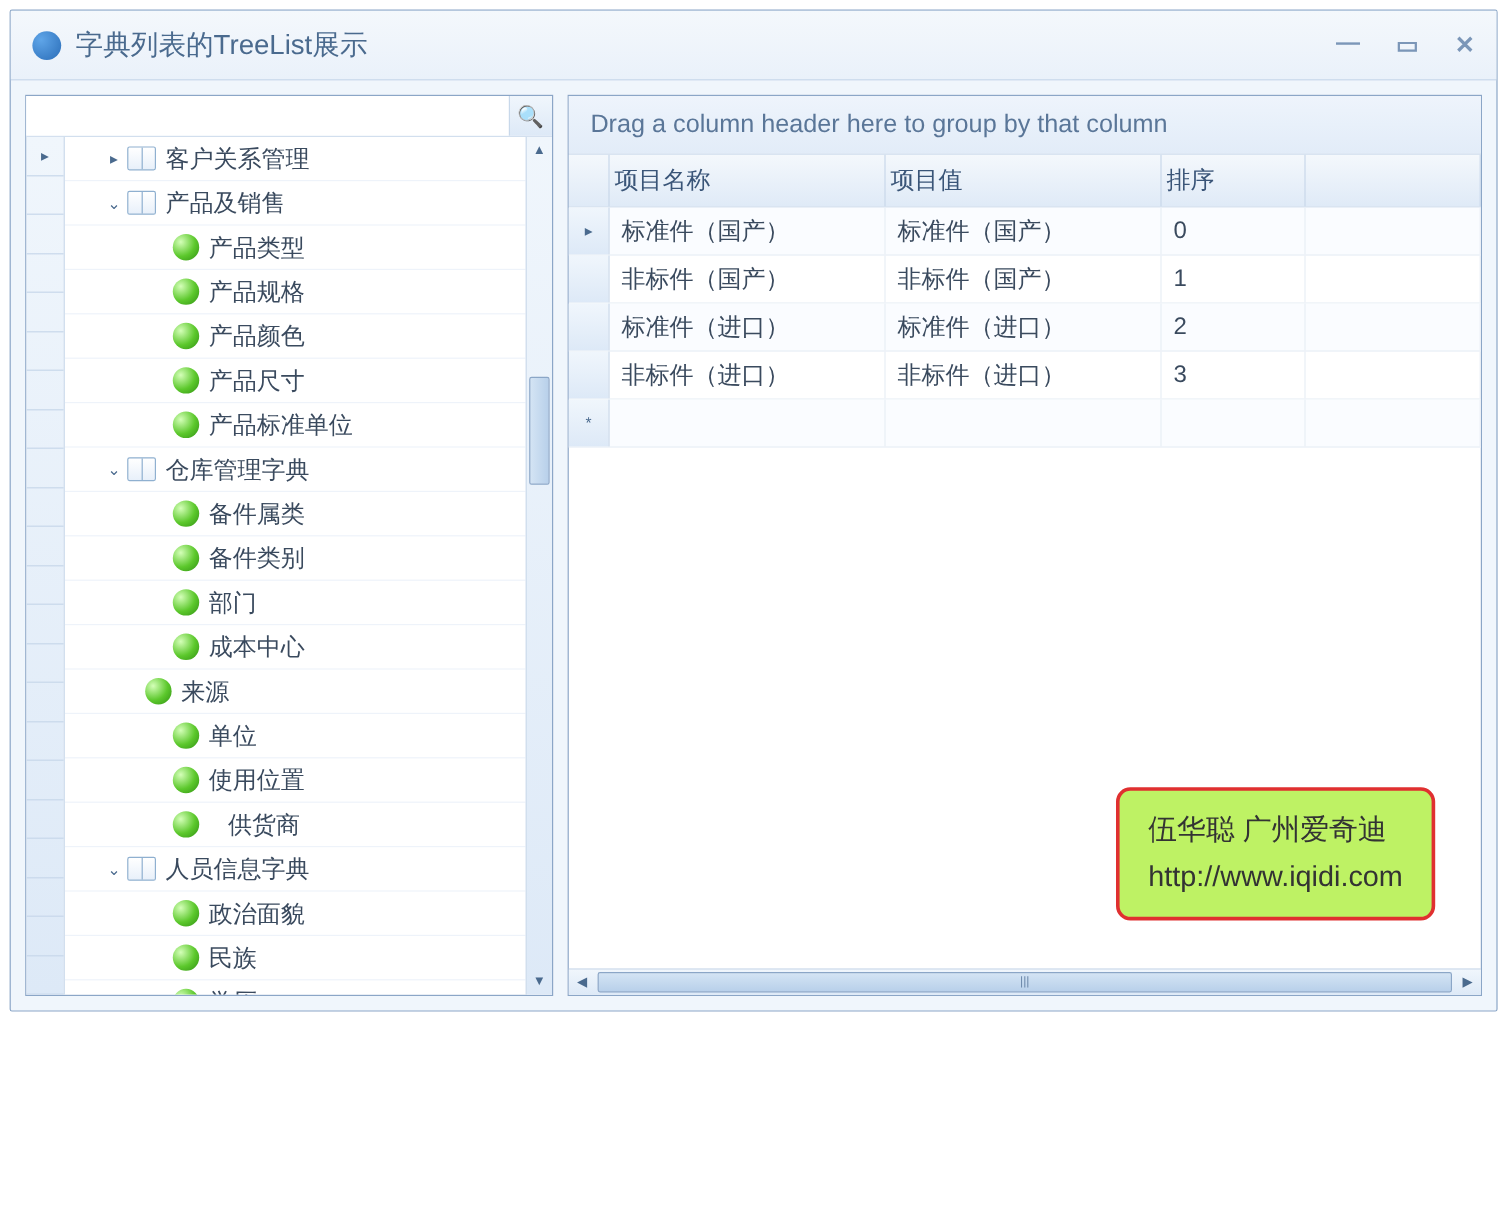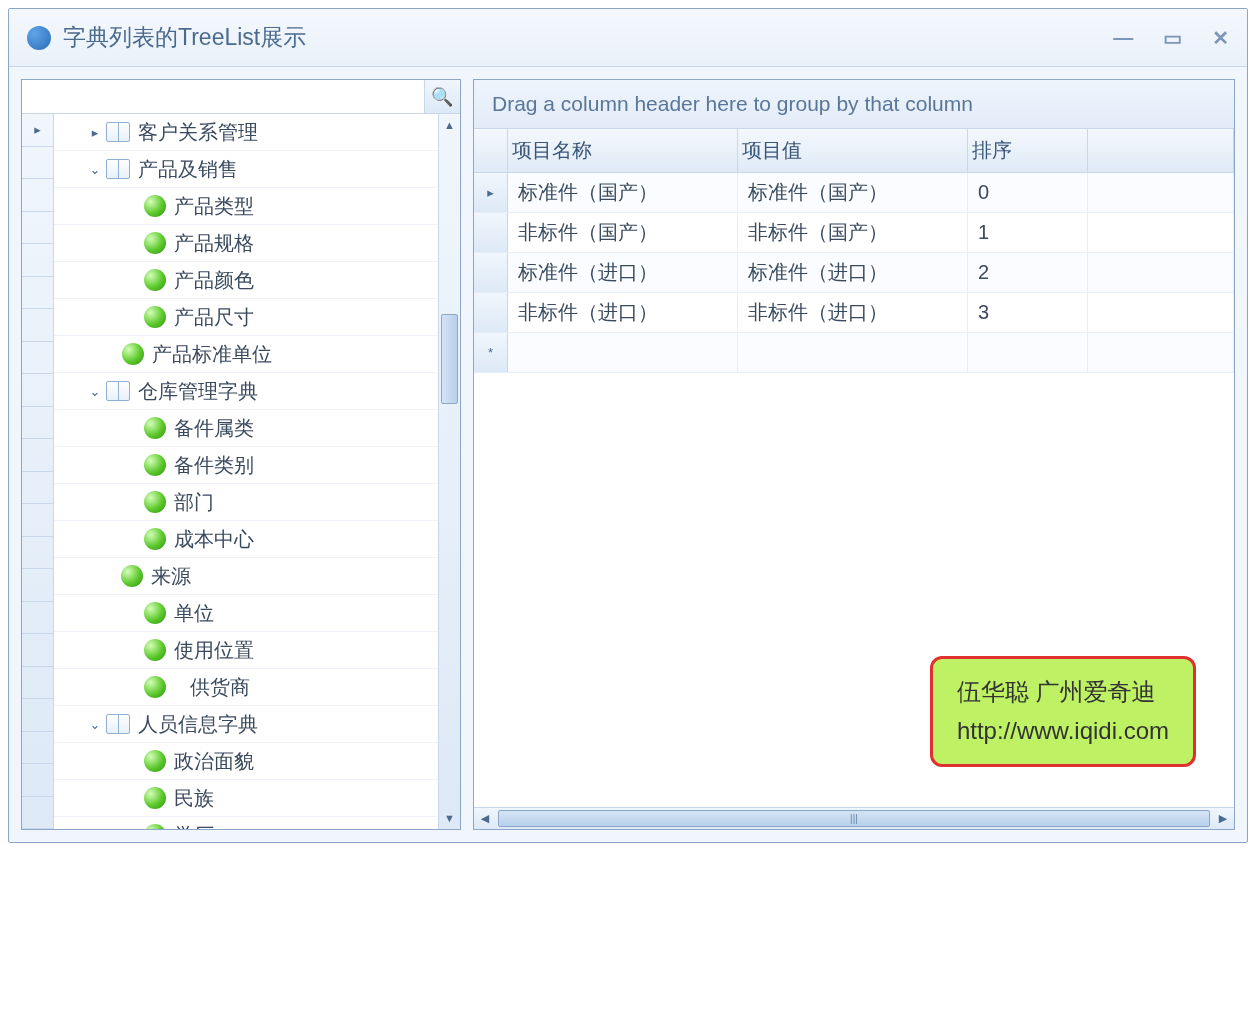--- a/index.html
+++ b/index.html
@@ -346,21 +346,21 @@
               <span>产品规格</span>
             </div>
             <div class="tree-row" style="padding-left: 90px;">
               <span class="icon-ball"></span>
               <span>产品颜色</span>
             </div>
             <div class="tree-row" style="padding-left: 90px;">
               <span class="icon-ball"></span>
               <span>产品尺寸</span>
             </div>
-            <div class="tree-row" style="padding-left: 68px;">
+            <div class="tree-row" style="padding-left: 90px;">
               <span class="icon-ball"></span>
               <span>产品标准单位</span>
             </div>
             <div class="tree-row group" style="padding-left: 32px;">
               <span class="expander">⌄</span>
               <span class="icon-book"></span>
               <span>仓库管理字典</span>
             </div>
             <div class="tree-row" style="padding-left: 90px;">
               <span class="icon-ball"></span>

